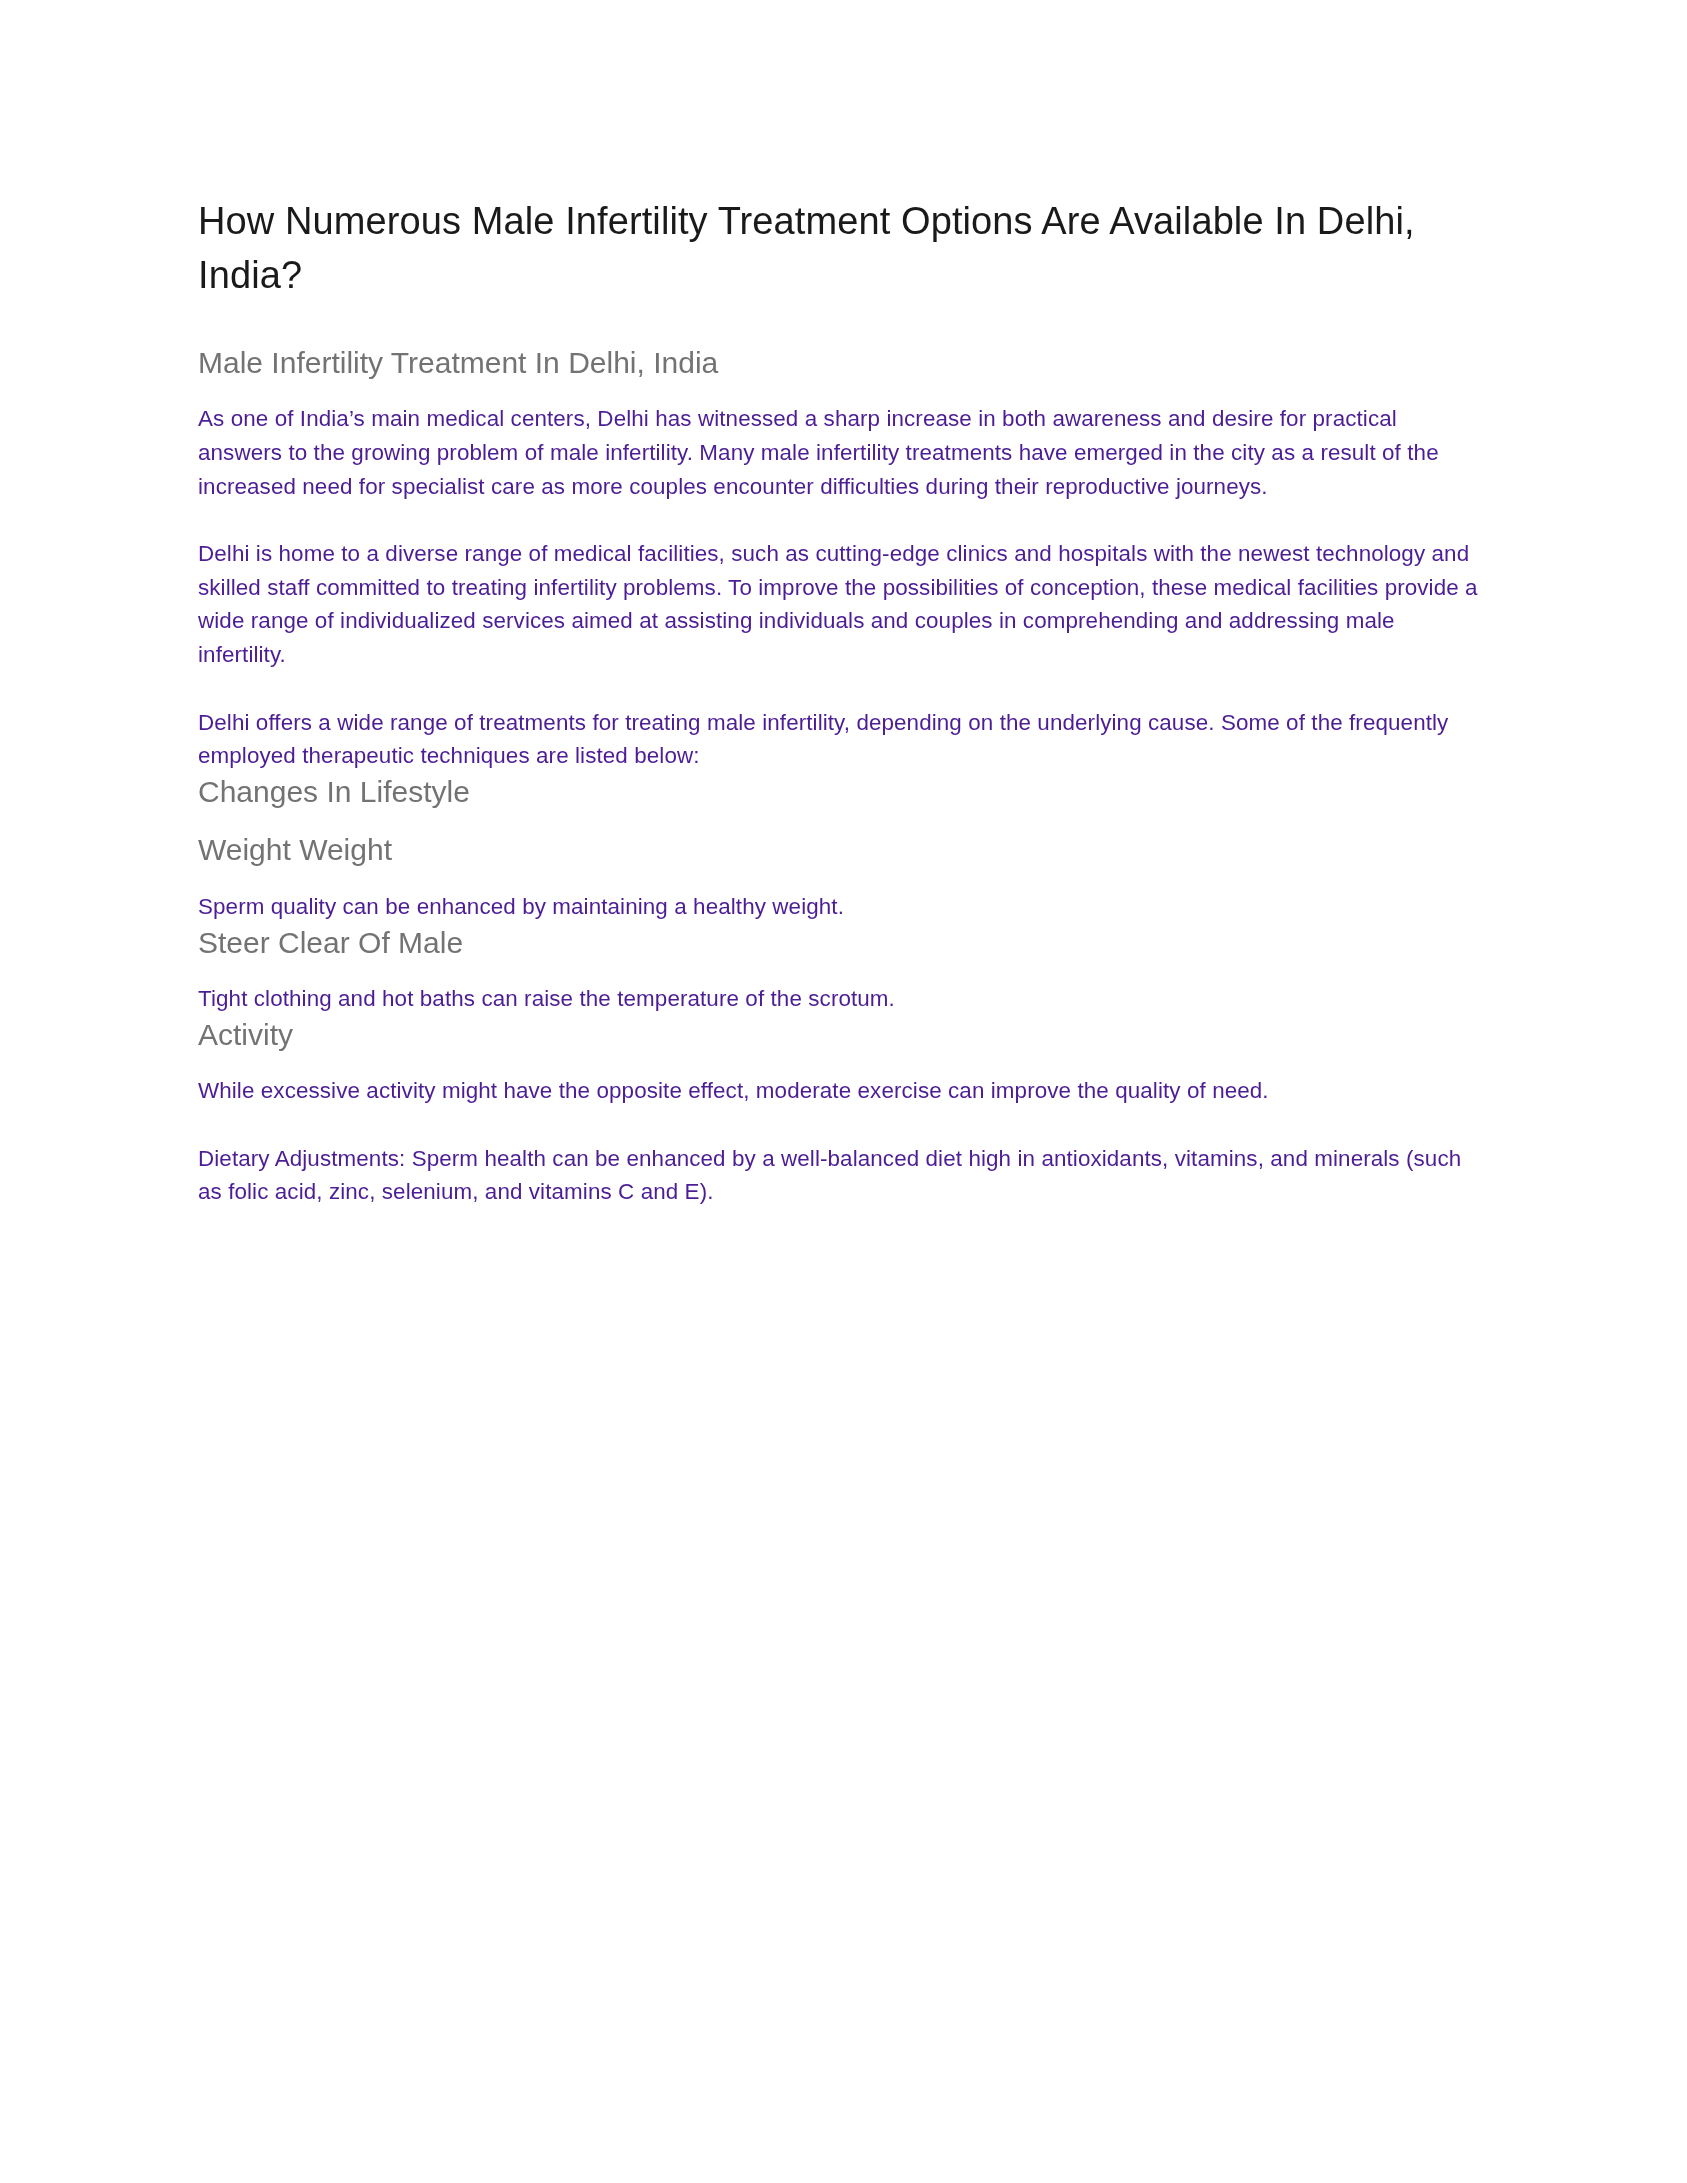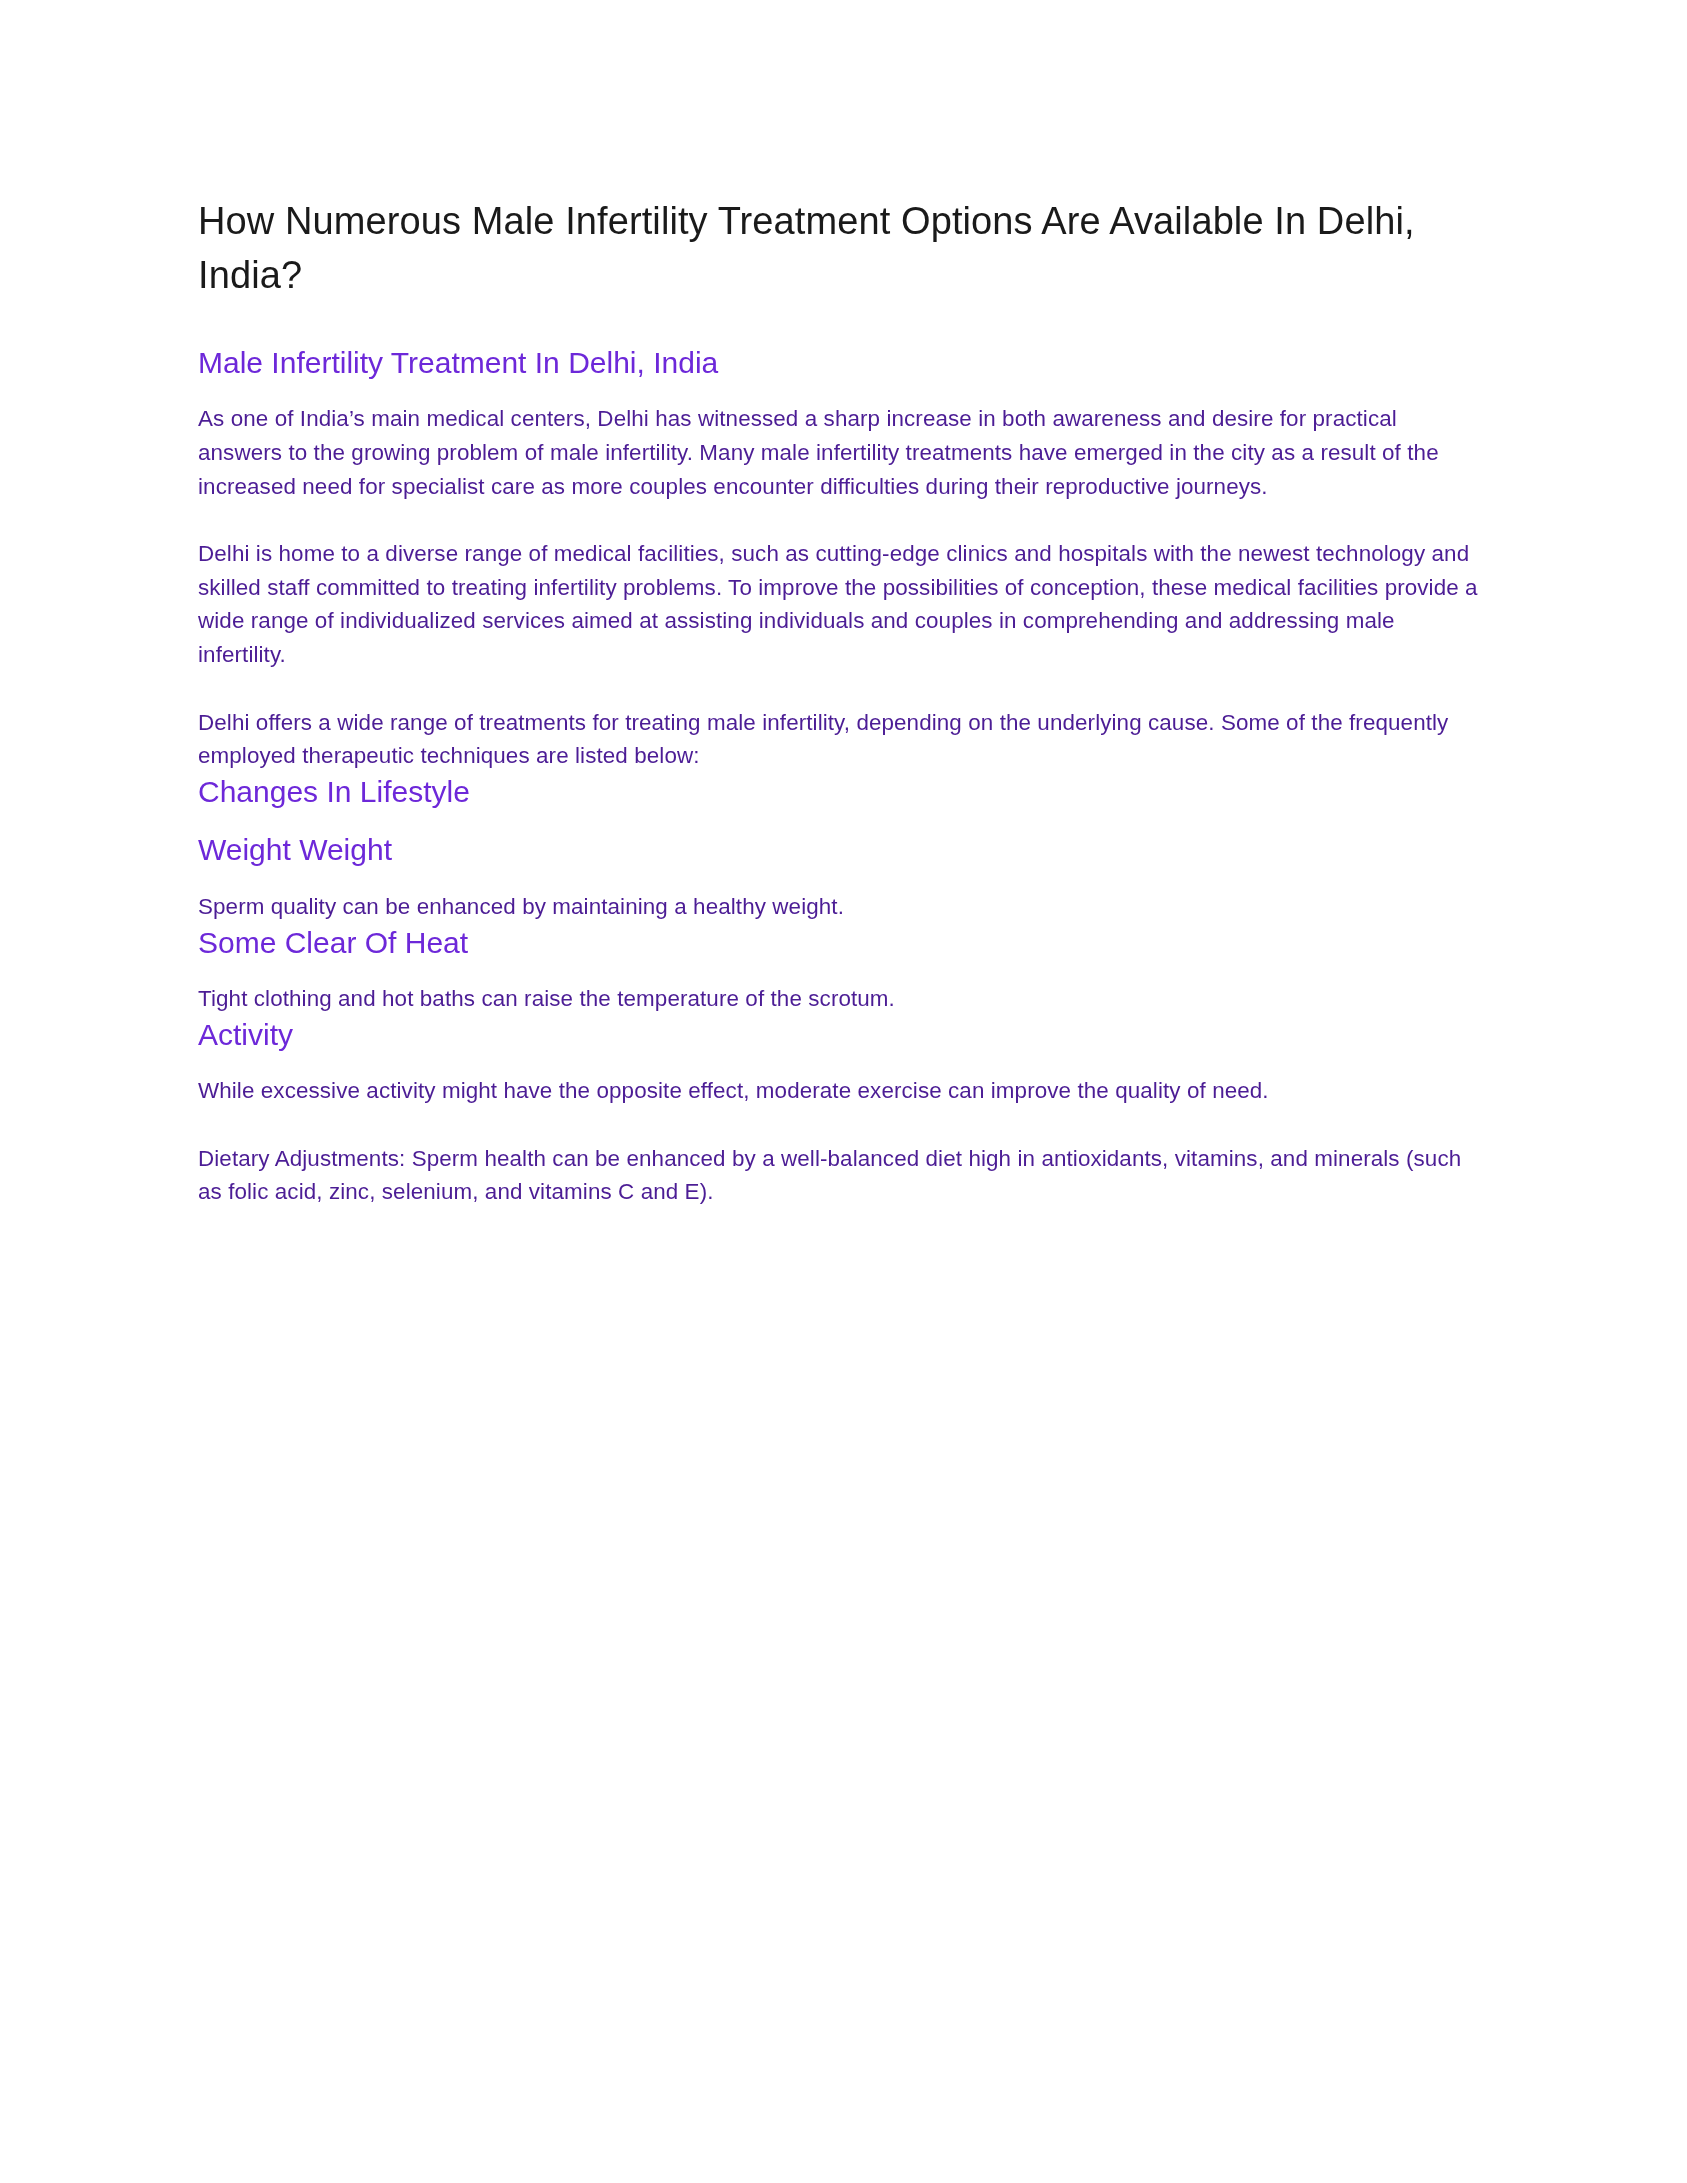--- a/index.html
+++ b/index.html
@@ -22,21 +22,21 @@
     font-size: 38px;
     font-weight: 400;
     color: #1a1a1a;
     line-height: 1.42;
     margin-bottom: 41px;
     letter-spacing: 0.1px;
   }
   h2.section-heading {
     font-size: 30px;
     font-weight: 400;
-    color: #6d28d9;
+    color: #737373;
     line-height: 1.25;
     margin: 0 0 21px 0;
   }
   .section { margin: 0; }
   .section + .section h2.section-heading {
   }
   p.paragraph {
     font-size: 22.4px;
     font-weight: 400;
     color: #4c1d95;
@@ -63,21 +63,21 @@
   <div class="section">
     <h2 class="section-heading">Changes In Lifestyle</h2>
   </div>
 
   <div class="section">
     <h2 class="section-heading">Weight Weight</h2>
     <p class="paragraph">Sperm quality can be enhanced by maintaining a healthy weight.</p>
   </div>
 
   <div class="section">
-    <h2 class="section-heading">Some Clear Of Heat</h2>
+    <h2 class="section-heading">Steer Clear Of Male</h2>
     <p class="paragraph">Tight clothing and hot baths can raise the temperature of the scrotum.</p>
   </div>
 
   <div class="section">
     <h2 class="section-heading">Activity</h2>
     <p class="paragraph">While excessive activity might have the opposite effect, moderate exercise can improve the quality of need.</p>
     <p class="paragraph">Dietary Adjustments: Sperm health can be enhanced by a well-balanced diet high in antioxidants, vitamins, and minerals (such as folic acid, zinc, selenium, and vitamins C and E).</p>
   </div>
 
 </div>

